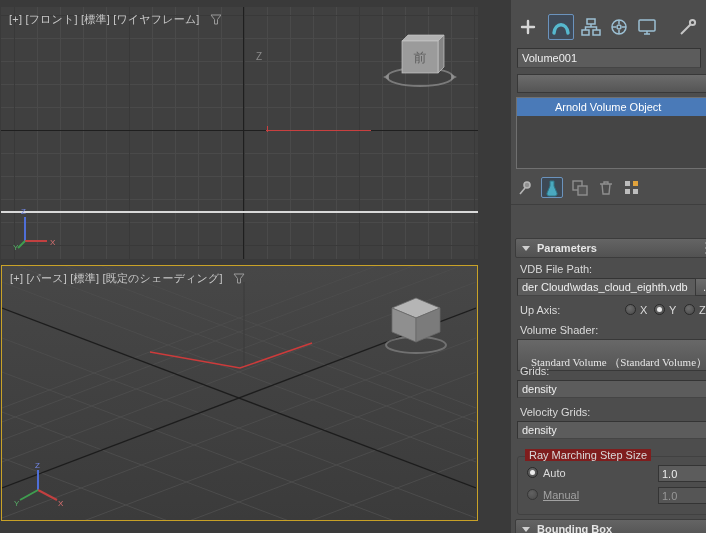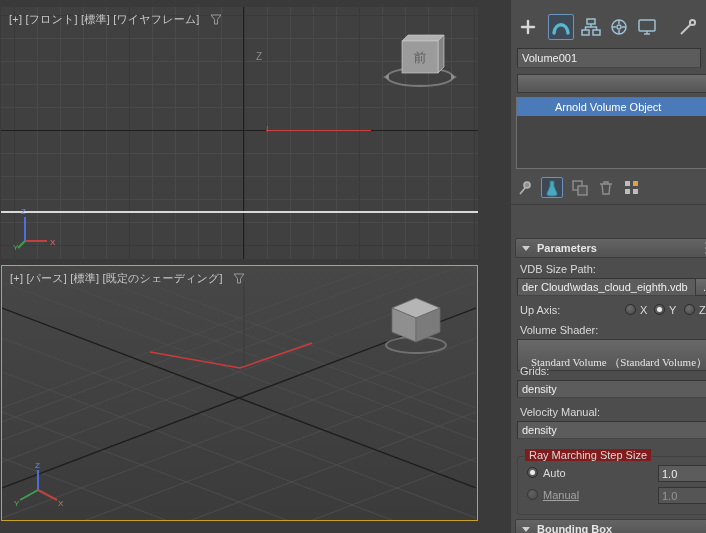--- a/index.html
+++ b/index.html
@@ -283,21 +283,21 @@
     </div>
 
     <div id="pdiv"></div>
 
     <div id="ro-params" class="rollout">
       <span class="tri"></span>
       <span>Parameters</span>
       <span class="grip"></span>
     </div>
 
-    <div class="plabel" style="top:263px;">VDB Size Path:</div>
+    <div class="plabel" style="top:263px;">VDB File Path:</div>
     <input id="vdb-input" class="tfield" readonly="" value="der Cloud\wdas_cloud_eighth.vdb" style="">
     <div id="btn-browse">
       <span>...</span>
     </div>
 
     <div class="plabel" style="top:304px;">Up Axis:</div>
     <span class="radio" style="left:114px;top:304px;"></span>
     <div class="plabel" style="left:129px;top:304px;">X</div>
     <span class="radio sel" style="left:143px;top:304px;"></span>
     <div class="plabel" style="left:158px;top:304px;">Y</div>
@@ -305,21 +305,21 @@
     <div class="plabel" style="left:188px;top:304px;">Z</div>
 
     <div class="plabel" style="top:324px;">Volume Shader:</div>
     <div id="btn-shader">
       <span>Standard Volume （Standard Volume）</span>
     </div>
 
     <div class="plabel" style="top:365px;">Grids:</div>
     <input id="grids-input" class="tfield" readonly="" value="density" style="">
 
-    <div class="plabel" style="top:406px;">Velocity Manual:</div>
+    <div class="plabel" style="top:406px;">Velocity Grids:</div>
     <input id="vel-input" class="tfield" readonly="" value="density" style="">
 
     <div id="rm-group"></div>
     <div class="group-title">Ray Marching Step Size</div>
 
     <span class="radio sel" style="left:16px;top:467px;"></span>
     <div class="plabel" style="left:32px;top:467px;">Auto</div>
     <div class="spinner" style="left:111px;top:465px;">
       <input class="spin-in" readonly="" value="1.0" style="">
       <div class="spin-btns">

